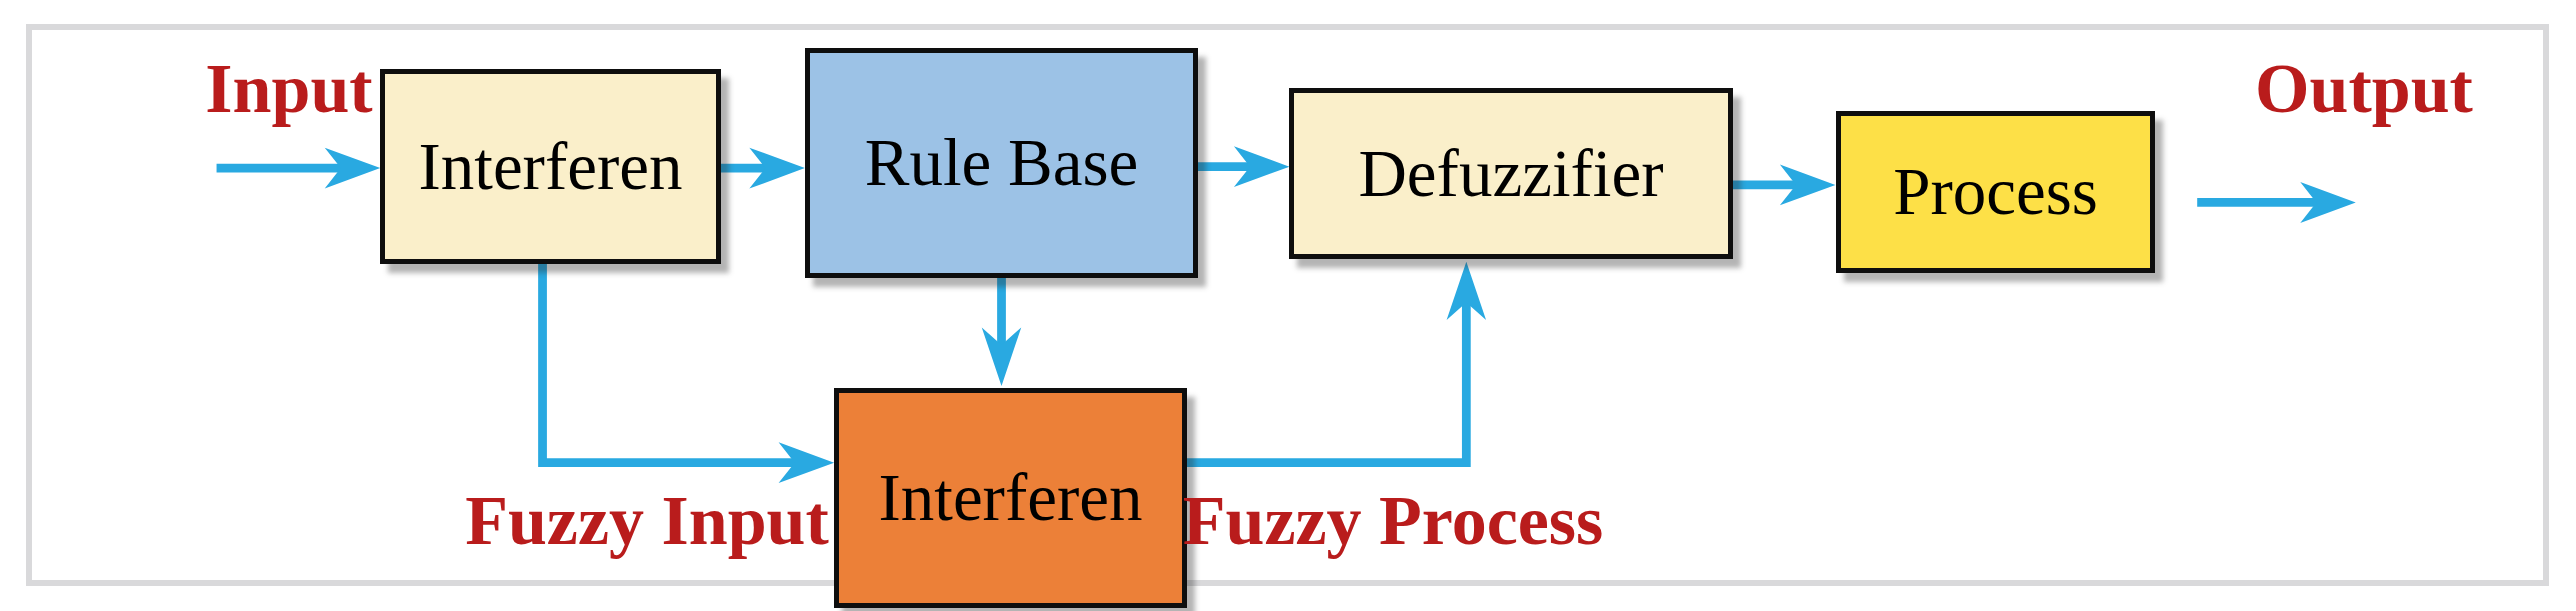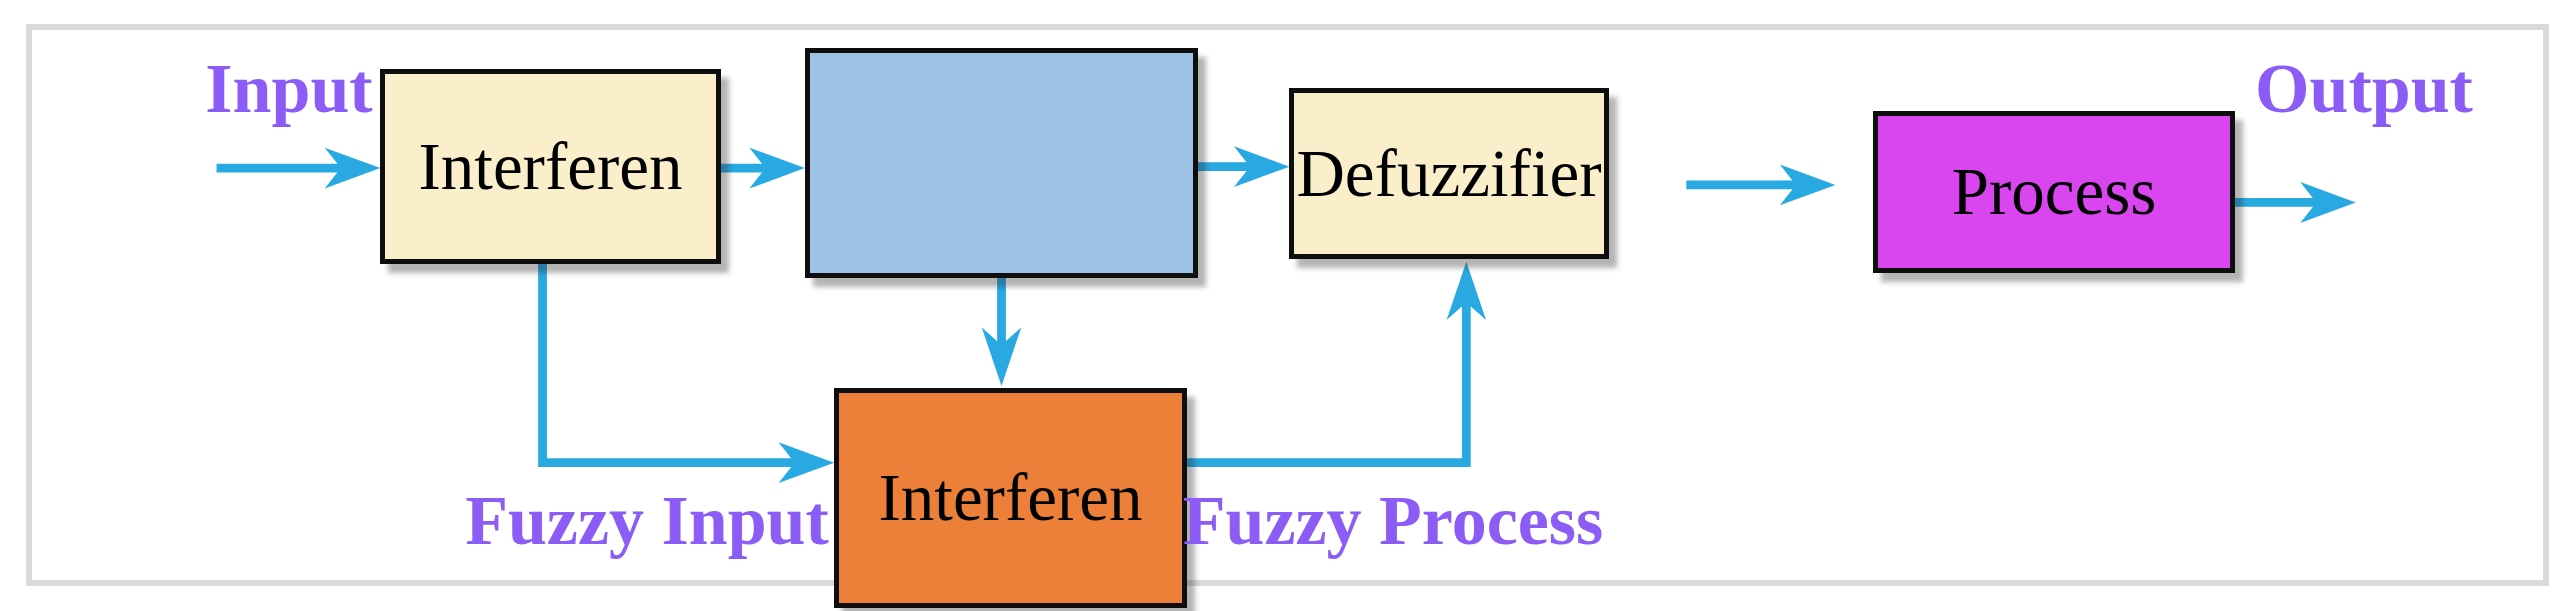--- a/index.html
+++ b/index.html
@@ -47,21 +47,21 @@
     font-size: 67px;
     line-height: 1.22;
     color: #000000;
     letter-spacing: 0px;
   }
   .flow-label {
     position: absolute;
     transform: translate(-50%, -50%);
     font-weight: bold;
     font-size: 70px;
-    color: #8b5cf6;
+    color: #b91c1c;
     white-space: nowrap;
   }
 </style>
 </head>
 <body>
 
 <div class="canvas">
   <div class="frame"></div>
   <svg class="arrow-layer" viewBox="0 0 3522 836" xmlns="http://www.w3.org/2000/svg">
       <g>
@@ -95,25 +95,26 @@
       <g>
         <path d="M 1622,633 L 2005,633 L 2005,410" fill="none" stroke="#29a9e1" stroke-width="12" stroke-linejoin="miter"></path>
         <polygon points="2005,358 1978,438 2005,414 2032,438" fill="#29a9e1"></polygon>
       </g>
     </svg>
   <div id="nodes-host">
       <div class="node" style="left: 380px; top: 69px; width: 341px; height: 195px; background: rgb(250, 239, 202);">
         <div>Interferen</div>
       </div>
       <div class="node" style="left: 805px; top: 48px; width: 393px; height: 230px; background: rgb(156, 194, 230);">
+        <div>Rule Base</div>
       </div>
-      <div class="node" style="left: 1289px; top: 88px; width: 320px; height: 171px; background: rgb(250, 239, 202); align-items: center;">
+      <div class="node" style="left: 1289px; top: 88px; width: 444px; height: 171px; background: rgb(250, 239, 202); align-items: center;">
         <div>Defuzzifier</div>
       </div>
-      <div class="node" style="left: 1836px; top: 111px; width: 362px; height: 162px; background: #d946ef; margin-left: 37px;">
+      <div class="node" style="left: 1836px; top: 111px; width: 319px; height: 162px; background: #fde047;">
         <div>Process</div>
       </div>
       <div class="node" style="left: 834px; top: 388px; width: 353px; height: 220px; background: rgb(236, 128, 56);">
         <div>Interferen</div>
       </div>
     </div>
   <div id="labels-host">
       <div class="flow-label" style="left: 289px; top: 89px;">Input</div>
       <div class="flow-label" style="left: 2364px; top: 89px; font-family: Liberation Serif, serif;">Output</div>
       <div class="flow-label" style="left: 647px; top: 521px; text-align: right;">Fuzzy Input</div>

